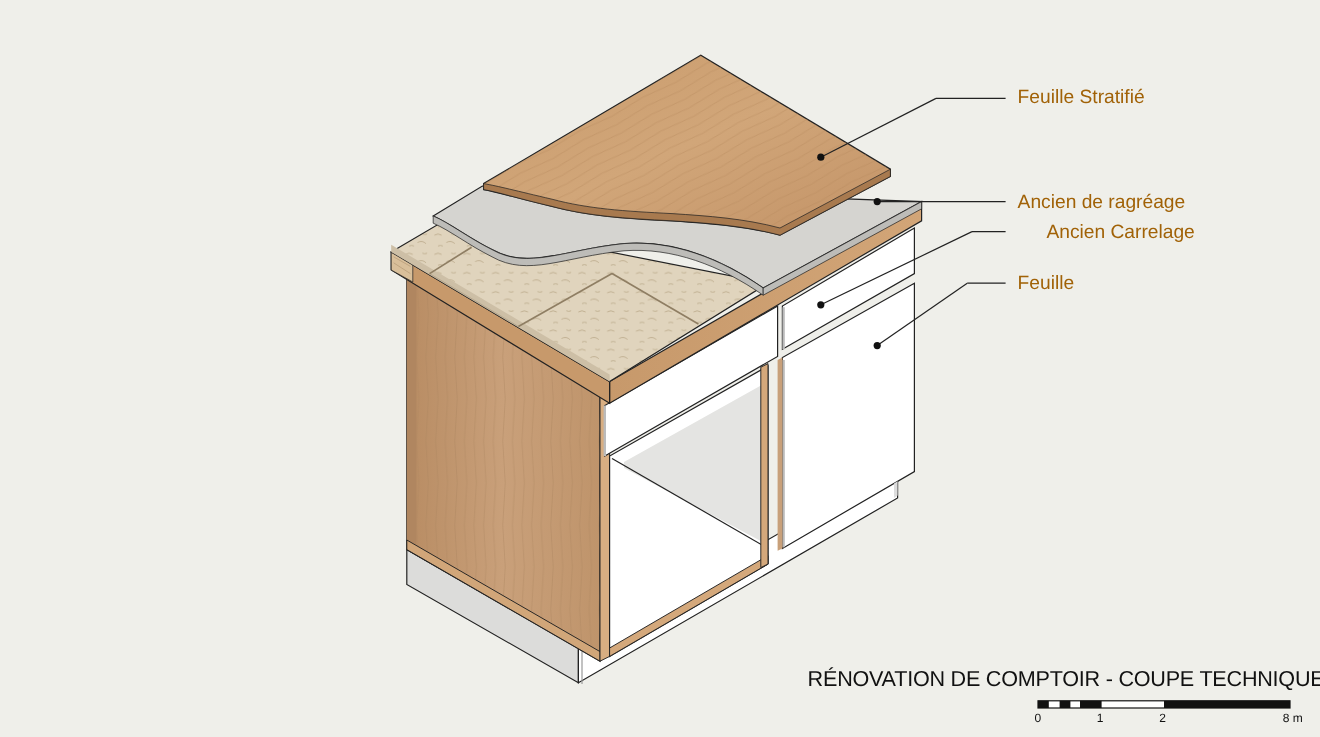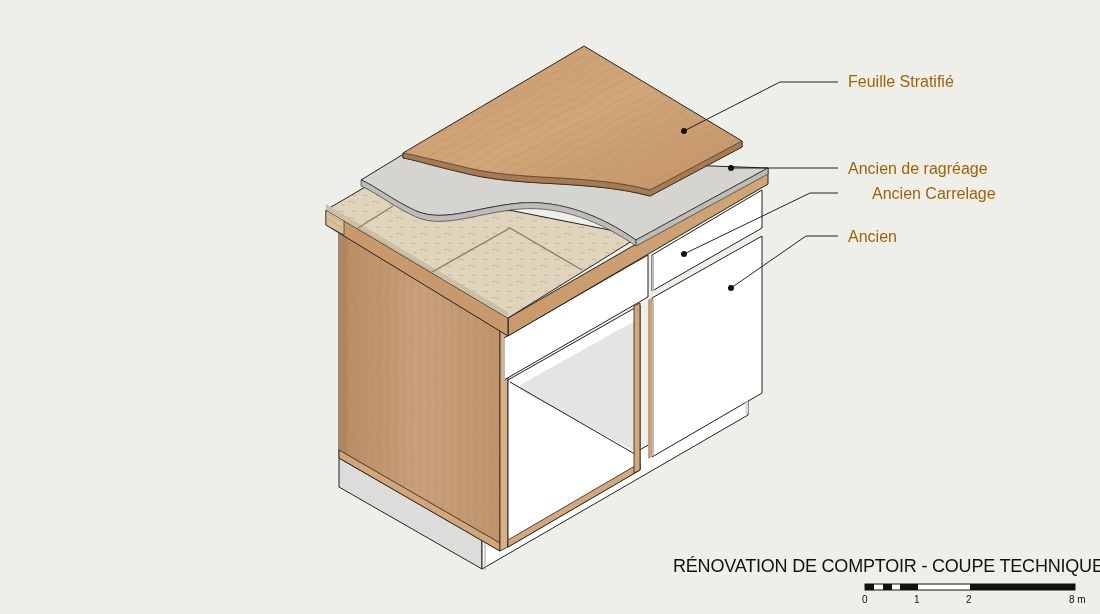--- a/index.html
+++ b/index.html
@@ -150,20 +150,20 @@
     <rect x="865" y="584" width="9" height="6" fill="#111"></rect>
     <rect x="883" y="584" width="9" height="6" fill="#111"></rect>
     <rect x="900" y="584" width="18" height="6" fill="#111"></rect>
     <rect x="970" y="584" width="105" height="6" fill="#111"></rect>
   </g>
 </svg>
 
 <div class="callout-label" style="left:848px; top:73px;">Feuille Stratifié</div>
 <div class="callout-label" style="left:848px; top:160px;">Ancien de ragréage</div>
 <div class="callout-label" style="left:848px; top:185px;margin-left:24px;">Ancien Carrelage</div>
-<div class="callout-label" style="left:848px; top:228px;">Ancien</div>
+<div class="callout-label" style="left:848px; top:228px;">Feuille</div>
 
 <div id="title">RÉNOVATION DE COMPTOIR - COUPE TECHNIQUE</div>
 
 <div class="scale-tick" style="left:862px;">0</div>
 <div class="scale-tick" style="left:914px;">1</div>
 <div class="scale-tick" style="left:966px;">2</div>
 <div class="scale-tick" style="left:1069px;">8 m</div>
 
 </body></html>

